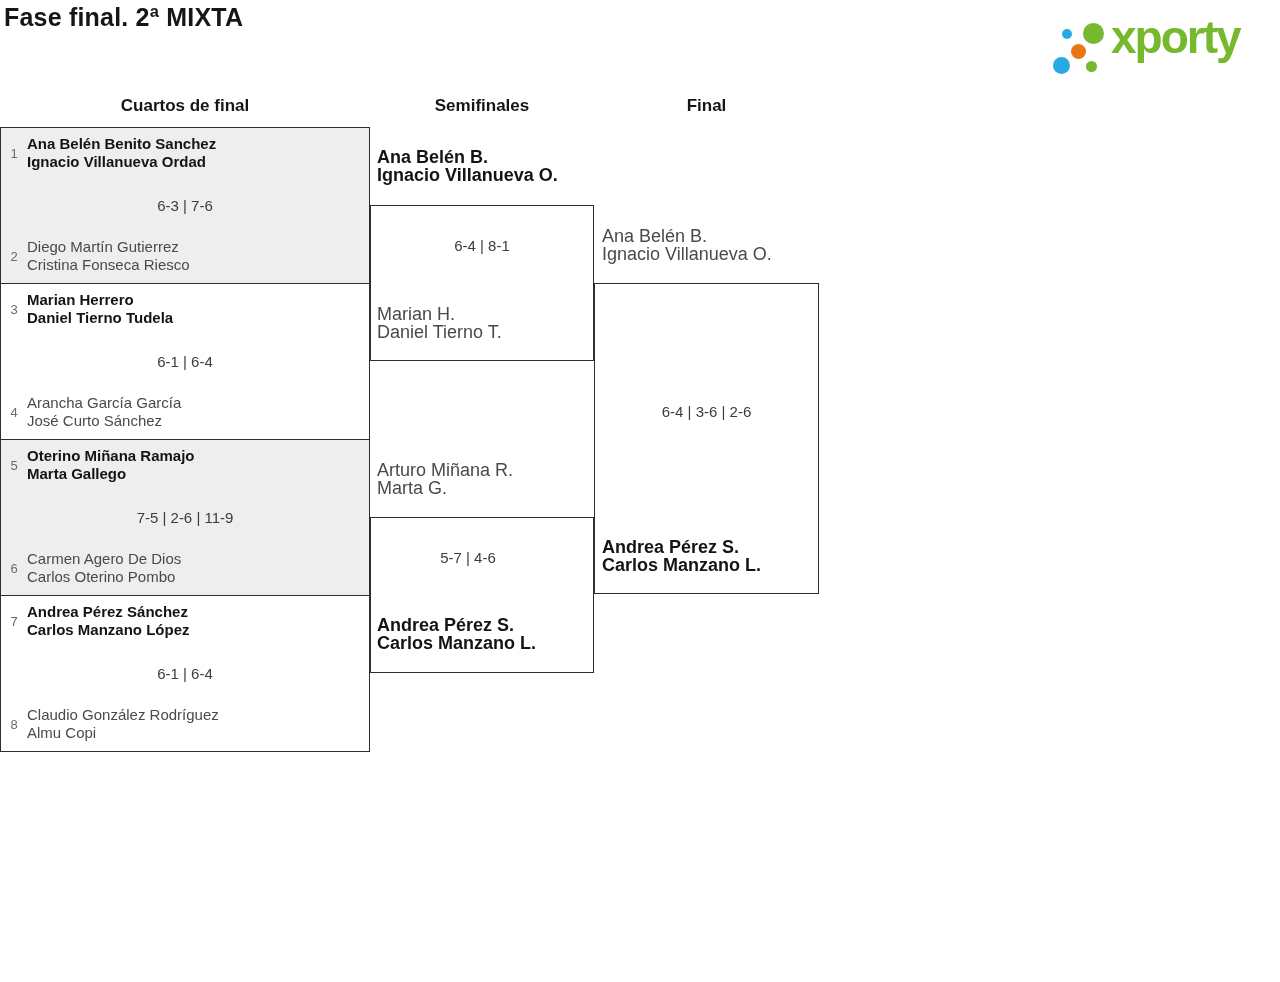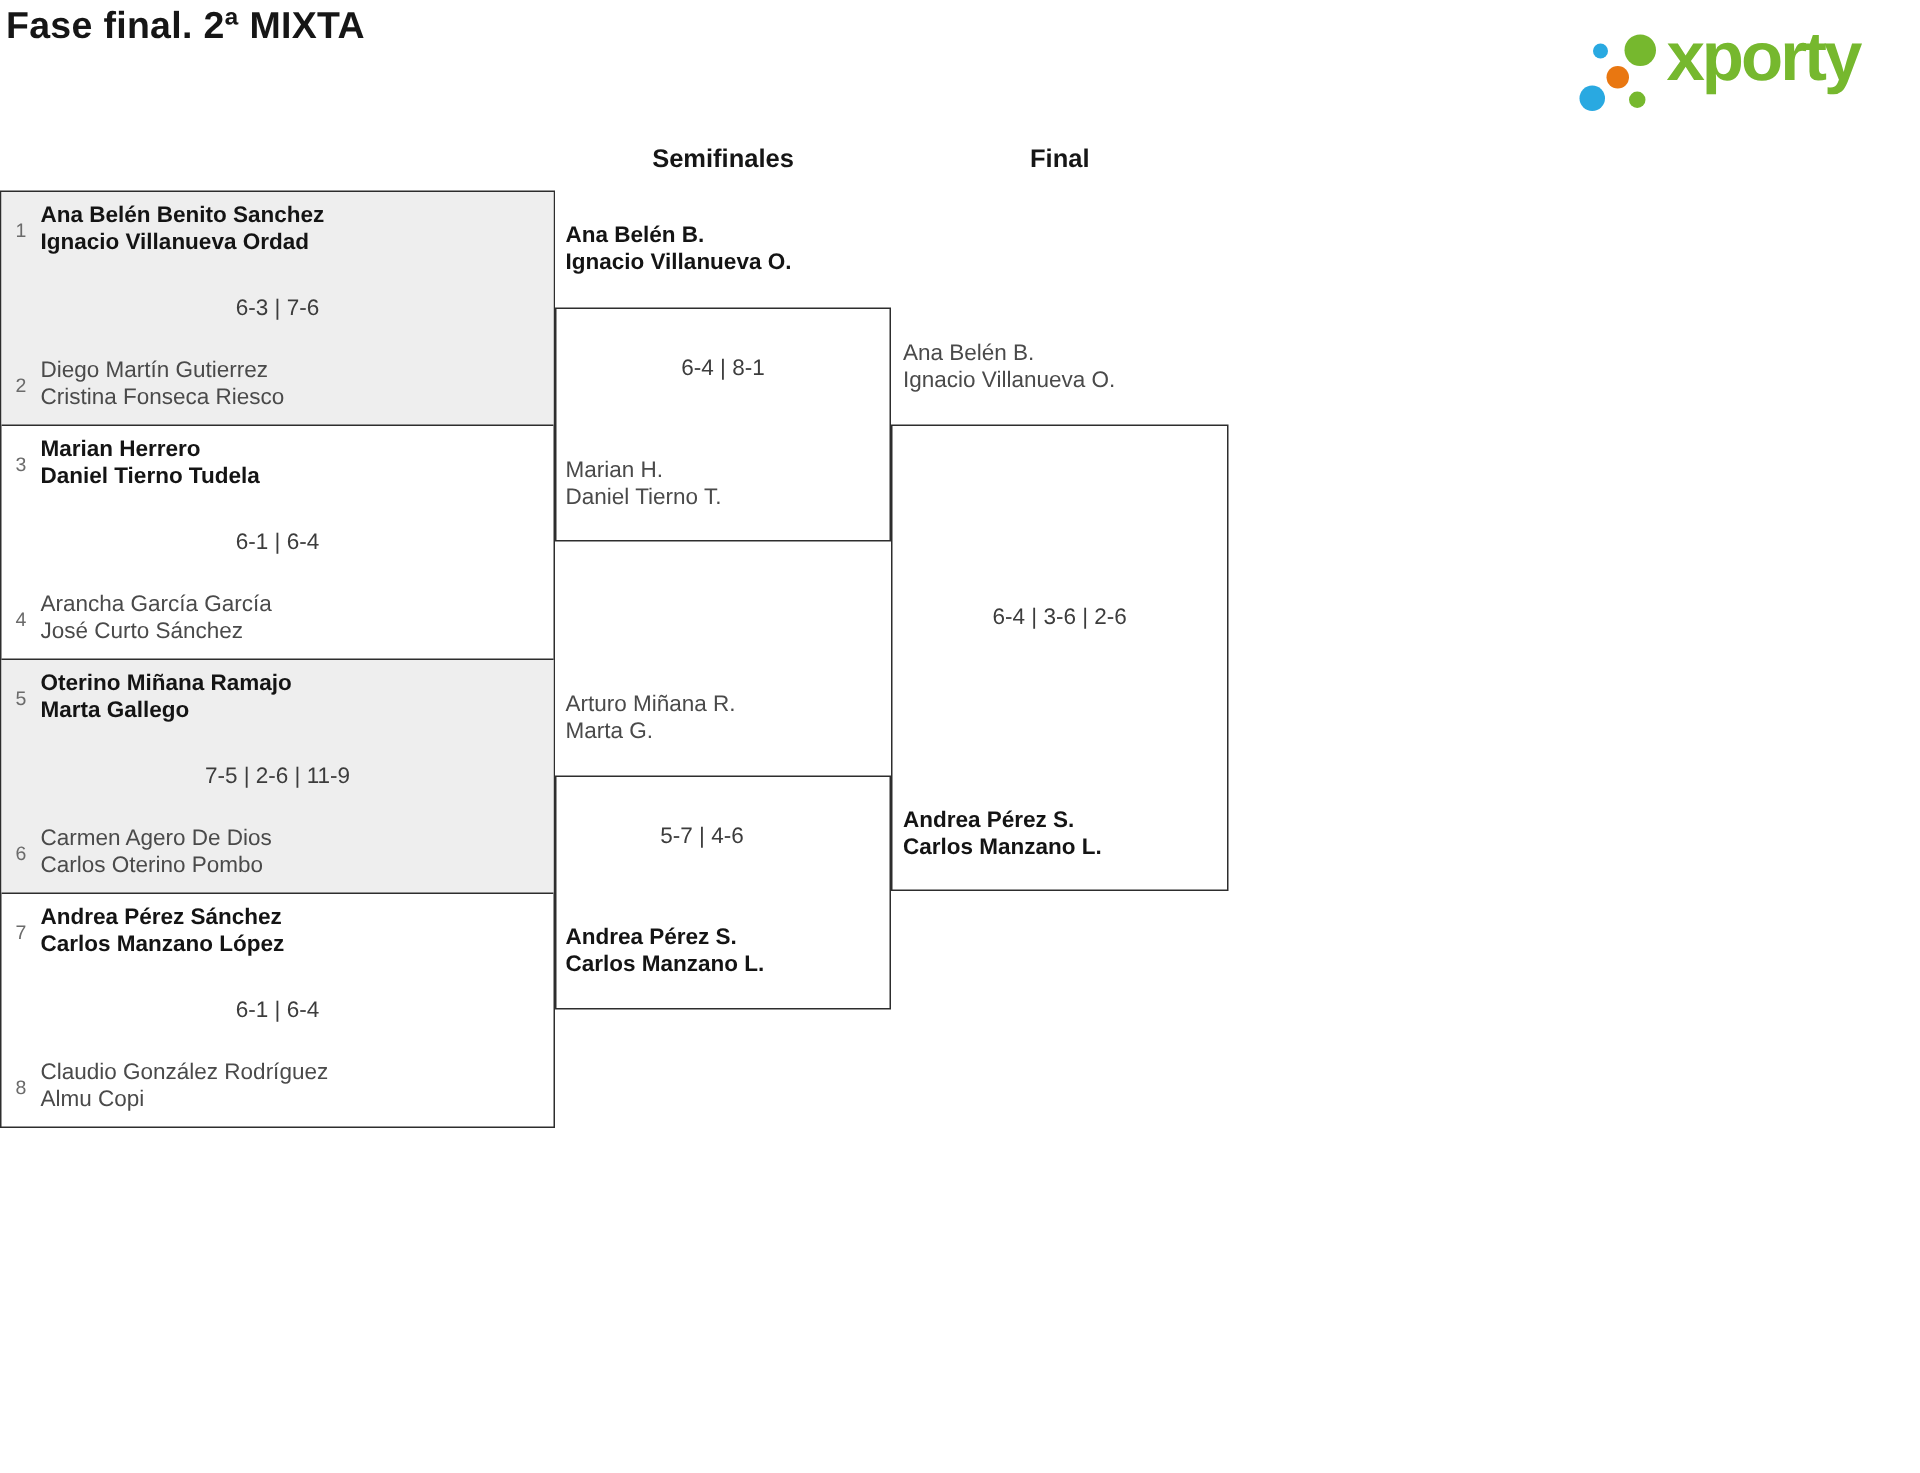--- a/index.html
+++ b/index.html
@@ -36,21 +36,21 @@
   .names{font-size:15px;line-height:18px;color:#4a4a4a;}
   .names.w{font-weight:700;color:#141414;}
   .qf-score{position:absolute;left:0;top:69px;width:100%;text-align:center;font-size:15px;color:#3c3c3c;}
 
   
   .match-box{position:absolute;border:1px solid #2d2d2d;box-sizing:border-box;background:transparent;}
   .box-sf1{left:370px;top:205px;width:224px;height:156px;}
   .box-sf2{left:370px;top:517px;width:224px;height:156px;}
   .box-final{left:594px;top:283px;width:225px;height:311px;}
 
-  .team-label{position:absolute;font-size:15px;line-height:18px;color:#4a4a4a;}
+  .team-label{position:absolute;font-size:18px;line-height:18px;color:#4a4a4a;}
   .team-label.w{font-weight:700;color:#141414;}
   .lbl-sf1-top{left:377px;top:148px;}
   .lbl-sf1-bot{left:377px;top:305px;}
   .lbl-sf2-top{left:377px;top:461px;}
   .lbl-sf2-bot{left:377px;top:616px;}
   .lbl-f-top{left:602px;top:227px;}
   .lbl-f-bot{left:602px;top:538px;}
 
   .box-score{position:absolute;text-align:center;font-size:15px;color:#3c3c3c;}
   .score-sf1{left:370px;top:237px;width:224px;}
@@ -68,20 +68,21 @@
 
   <div class="logo">
     <span class="dot dot-blue-sm"></span>
     <span class="dot dot-green-lg"></span>
     <span class="dot dot-orange"></span>
     <span class="dot dot-blue-lg"></span>
     <span class="dot dot-green-sm"></span>
     <span class="logo-text">xporty</span>
   </div>
 
+  <div class="col-header col-q">Cuartos de final</div>
   <div class="col-header col-s">Semifinales</div>
   <div class="col-header col-f">Final</div>
 
   <div class="qf-wrap">
 
     <div class="qf-cell shaded divider">
       <div class="qf-team top">
         <span class="seed">1</span>
         <span class="names w">
           <span style="display:block">Ana Belén Benito Sanchez</span>

